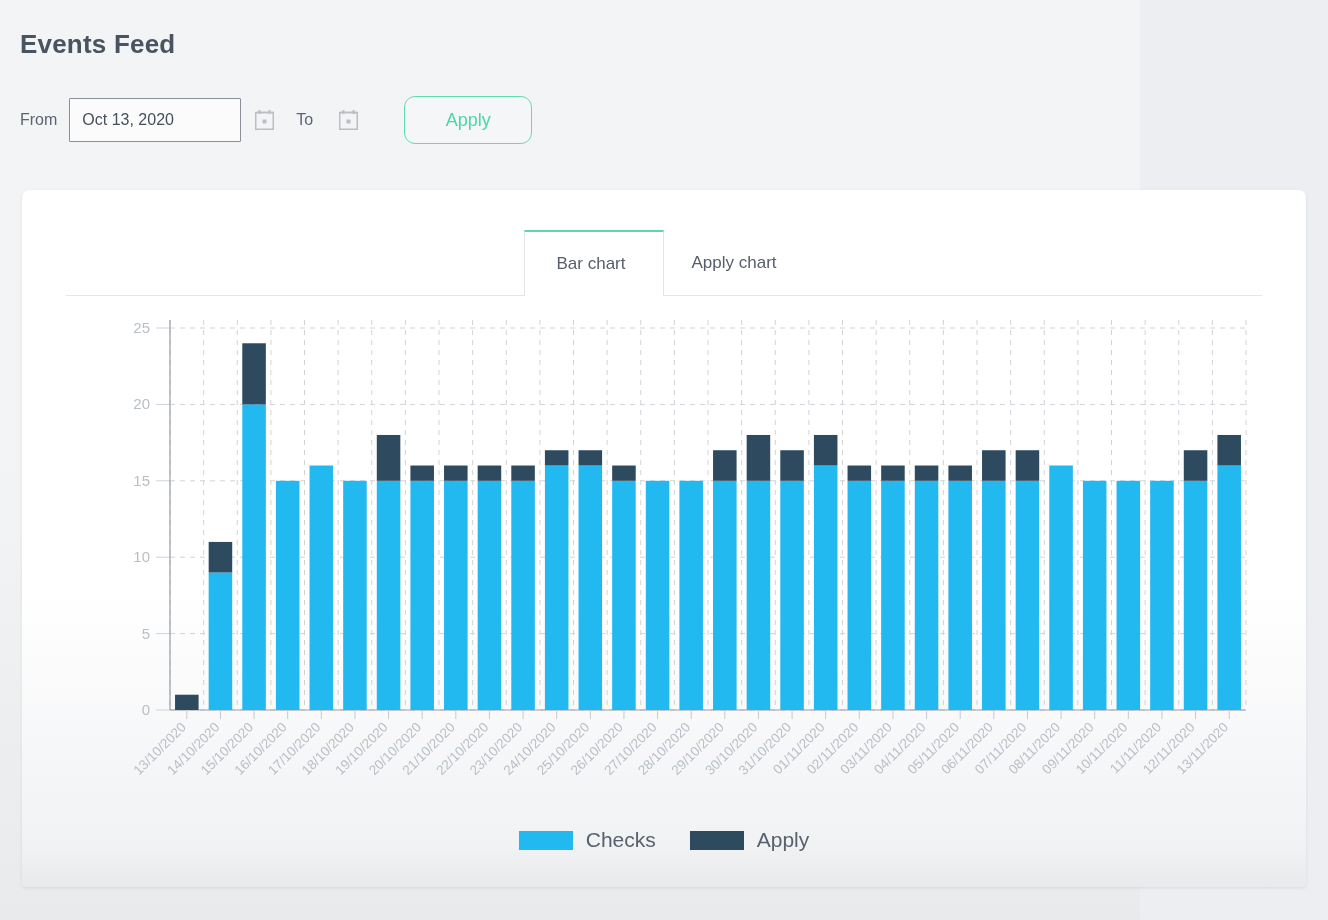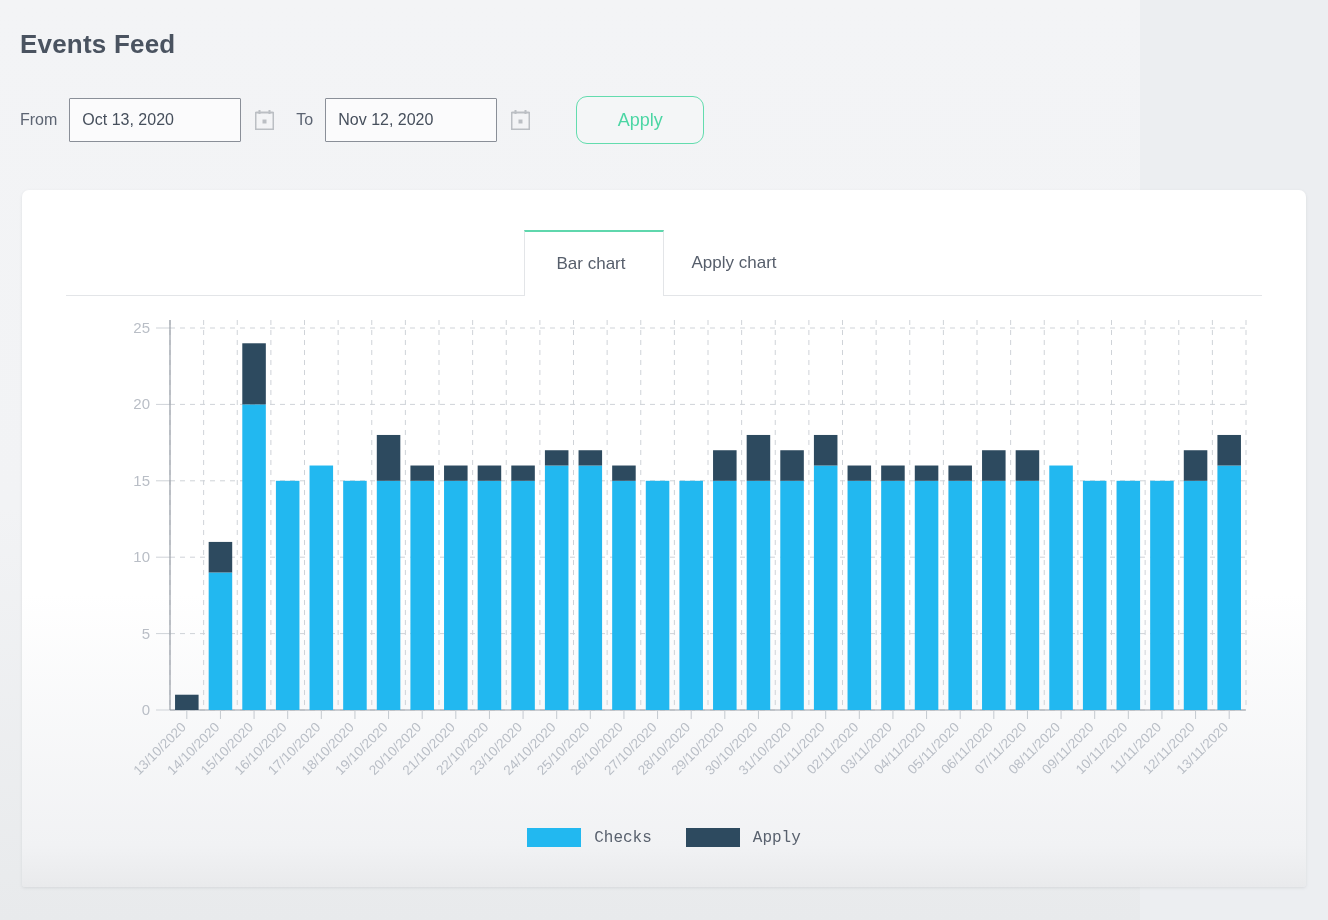--- a/index.html
+++ b/index.html
@@ -102,21 +102,21 @@
     position: absolute; left: 0; top: 120px;
     width: 1284px; height: 520px;
   }
   .chart-svg { display: block; }
   .legend {
     position: absolute; left: 0; right: 0; top: 638px;
     display: flex; justify-content: center; align-items: center; gap: 34px;
   }
   .legend-item { display: flex; align-items: center; gap: 13px; }
   .legend-swatch { width: 54px; height: 19px; display: inline-block; }
-  .legend-label { font-size: 16px; color: #59616e; font-family: Liberation Mono, monospace; }
+  .legend-label { font-size: 21px; color: #59616e; }
 </style>
 </head>
 <body>
 
 <div id="app">
 
   <h1 class="page-title">Events Feed</h1>
 
   <div class="filterbar">
     <span class="flabel">From</span>
@@ -124,21 +124,20 @@
     <span class="cal-icon">
       <svg viewBox="0 0 19 20" width="19" height="20" aria-hidden="true">
         <rect x="0.5" y="2.5" width="18" height="17" rx="1" fill="none" stroke="#8f949c" stroke-width="2"></rect>
         <rect x="3.5" y="0" width="2" height="4" fill="#8f949c"></rect>
         <rect x="13.5" y="0" width="2" height="4" fill="#8f949c"></rect>
         <rect x="7.5" y="9.5" width="4" height="4" fill="#8f949c"></rect>
       </svg>
     </span>
 
     <span class="flabel">To</span>
-    <input class="date-field" type="text" value="Nov 12, 2020" style="">
     <span class="cal-icon">
       <svg viewBox="0 0 19 20" width="19" height="20" aria-hidden="true">
         <rect x="0.5" y="2.5" width="18" height="17" rx="1" fill="none" stroke="#8f949c" stroke-width="2"></rect>
         <rect x="3.5" y="0" width="2" height="4" fill="#8f949c"></rect>
         <rect x="13.5" y="0" width="2" height="4" fill="#8f949c"></rect>
         <rect x="7.5" y="9.5" width="4" height="4" fill="#8f949c"></rect>
       </svg>
     </span>
 
     <button class="apply-btn">Apply</button>

